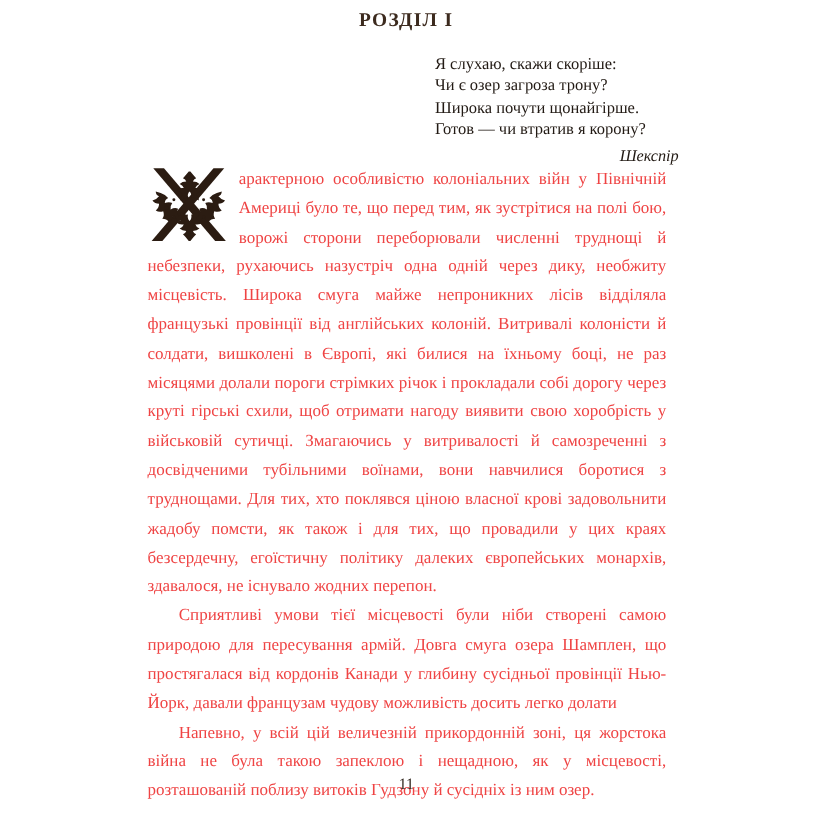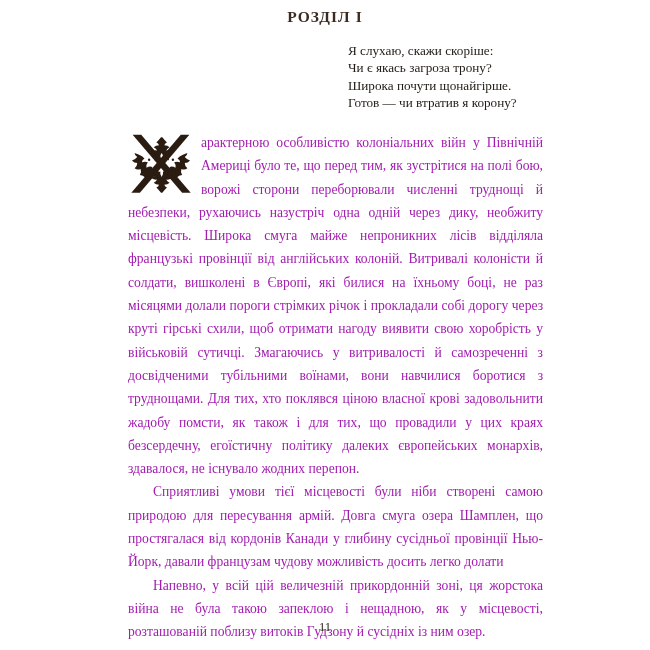--- a/index.html
+++ b/index.html
@@ -55,28 +55,28 @@
     text-align: right;
     font-style: italic;
     font-size: 13px;
     padding-right: 5px;
   }
 
   
   .body-text {
     position: absolute;
     top: 131px;
-    left: 128px;
+    left: 118px;
     width: 415px;
     font-size: 13.6px;
     line-height: 23.3px;
     text-align: justify;
     text-justify: inter-word;
     hyphens: manual;
-    color: #a21caf;
+    color: #ef4444;
   }
   .body-text p {
     margin: 0;
     text-indent: 25px;
   }
   .body-text p.first {
     text-indent: 0;
   }
 
   
@@ -106,23 +106,24 @@
 </style>
 </head>
 <body>
 
 <div class="page">
 
   <div class="chapter-heading">РОЗДІЛ I</div>
 
   <div class="epigraph">
     <div class="epigraph-line">Я слухаю, скажи скоріше:</div>
-    <div class="epigraph-line">Чи є якась загроза трону?</div>
+    <div class="epigraph-line">Чи є озер загроза трону?</div>
     <div class="epigraph-line">Широка почути щонайгірше.</div>
     <div class="epigraph-line">Готов — чи втратив я корону?</div>
+    <div class="epigraph-attribution">Шекспір</div>
   </div>
 
   <div class="body-text">
 
     <span class="dropcap">
       <svg viewBox="0 0 100 100" xmlns="http://www.w3.org/2000/svg" aria-hidden="true">
         <g fill="#2b1c12">
 
           <path d="M7 4 L20 4 L95 92 L82 92 Z"></path>
           <path d="M93 4 L80 4 L5 92 L18 92 Z"></path>

